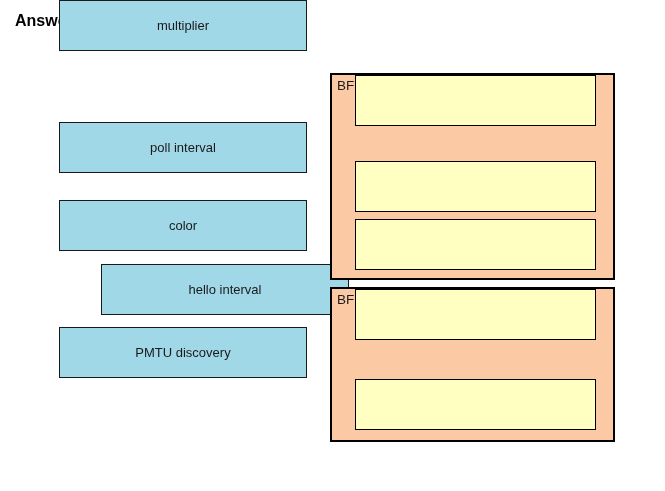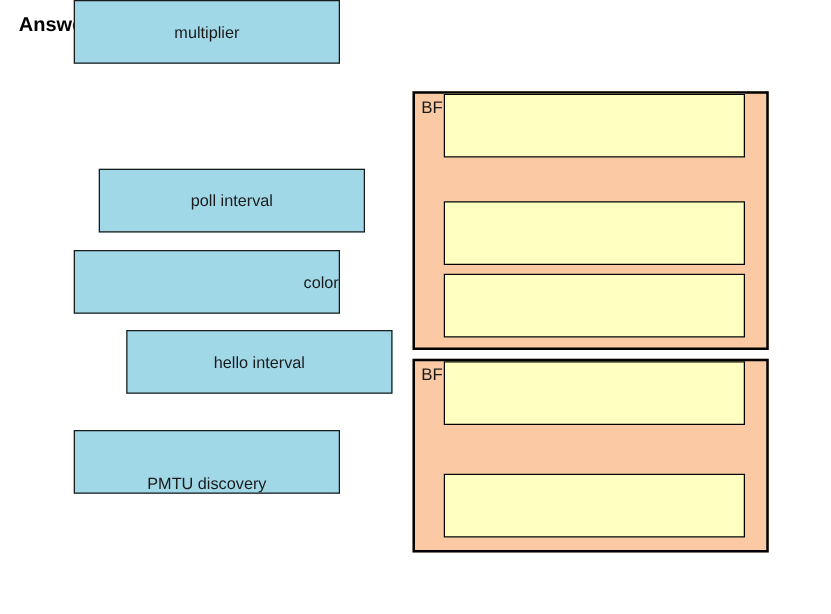--- a/index.html
+++ b/index.html
@@ -15,36 +15,36 @@
     position: absolute;
     left: 15px;
     top: 12px;
     font-size: 16px;
     font-weight: bold;
     color: #000000;
   }
   .option {
     position: absolute;
     left: 59px;
-    width: 213px;
+    width: 248px;
     height: 51px;
     background: #a0d8e8;
     border: 1px solid #1a1a1a;
     display: flex;
     align-items: center;
     justify-content: center;
     font-size: 13px;
     color: #1a1a1a;
     cursor: move;
   }
   .option:nth-of-type(1) { top: 73px; }
-  .option:nth-of-type(2) { top: 135px; margin-left: 20px; }
-  .option:nth-of-type(3) { top: 200px; justify-content: flex-end; }
+  .option:nth-of-type(2) { top: 122px; }
+  .option:nth-of-type(3) { top: 200px; }
   .option:nth-of-type(4) { top: 264px; margin-left: 42px; }
-  .option:nth-of-type(5) { top: 344px; align-items: flex-end; }
+  .option:nth-of-type(5) { top: 327px; }
   .group {
     position: absolute;
     left: 330px;
     width: 285px;
     background: #fbc9a3;
     border: 2px solid #000000;
   }
   .group-1 { top: 73px; height: 207px; }
   .group-2 { top: 287px; height: 155px; }
   .group-title {

